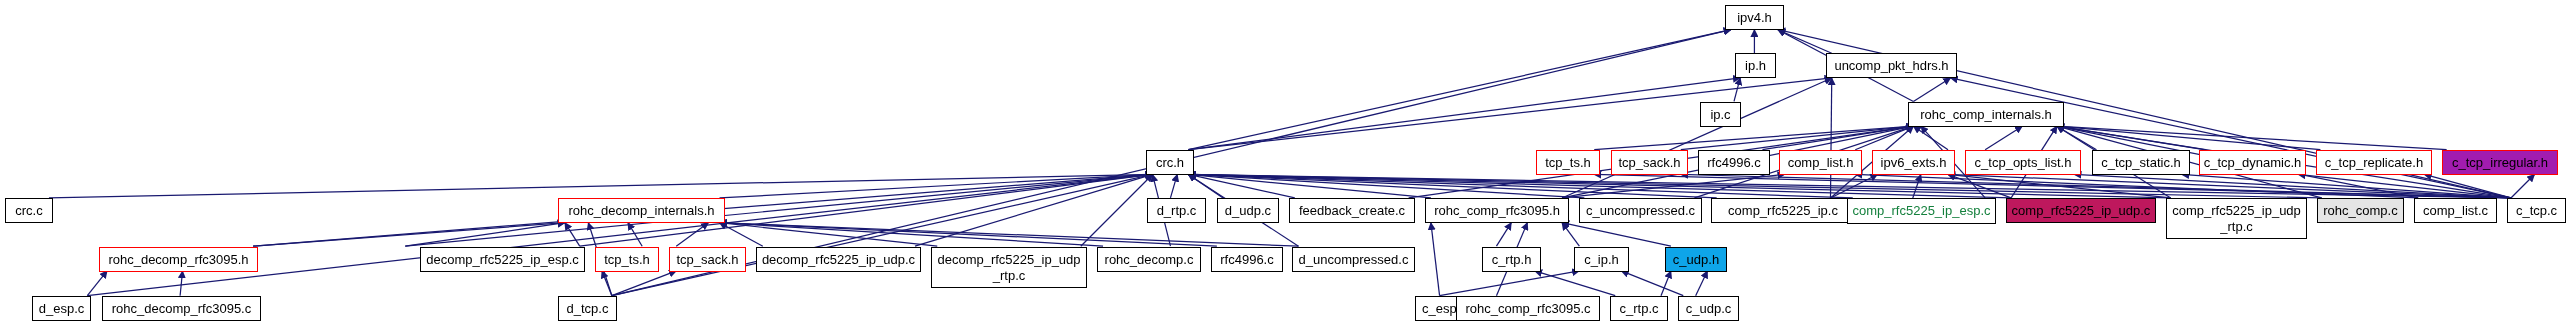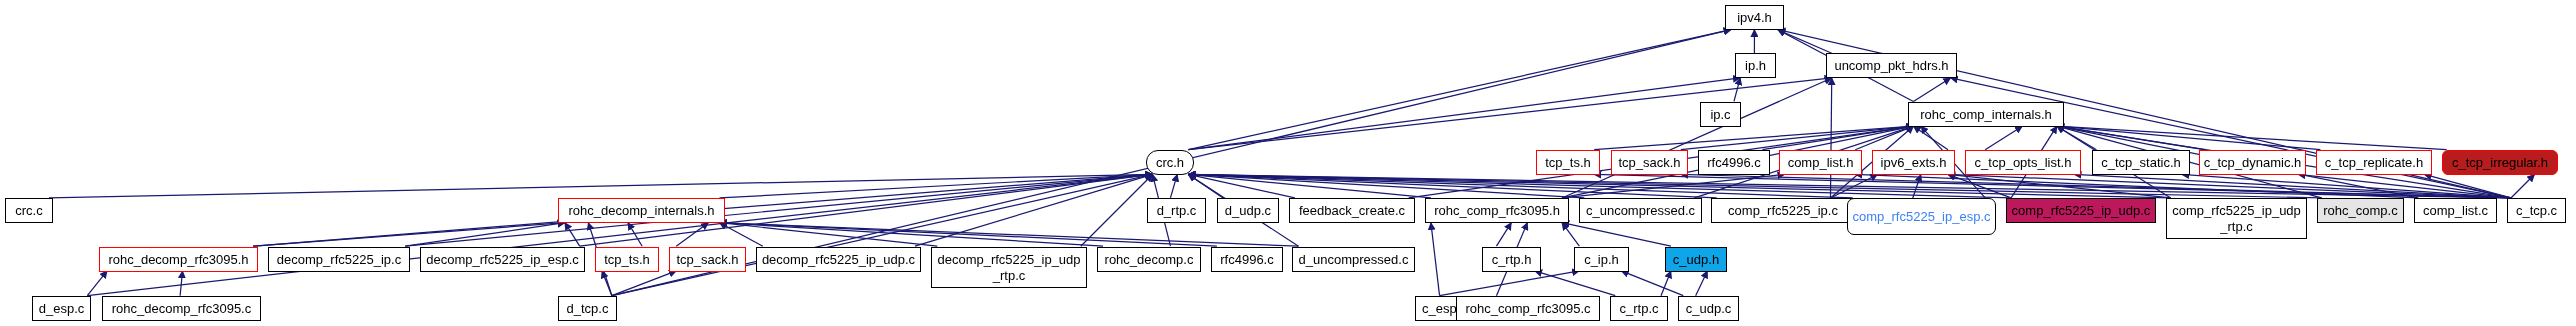--- a/index.html
+++ b/index.html
@@ -142,48 +142,47 @@
       <line x1="2738" y1="478" x2="2757" y2="438" stroke="#191970" stroke-width="2" marker-end="url(#arrow)"></line>
       <line x1="2682" y1="478" x2="2698" y2="438" stroke="#191970" stroke-width="2" marker-end="url(#arrow)"></line>
       <line x1="2718" y1="478" x2="2618" y2="438" stroke="#191970" stroke-width="2" marker-end="url(#arrow)"></line>
       <line x1="2324" y1="478" x2="2550" y2="438" stroke="#191970" stroke-width="2" marker-end="url(#arrow)"></line>
     </svg>
     <div class="node root" style="left: 1725px; top: 5px; width: 59px; height: 25px; background: rgb(255, 255, 255); color: rgb(0, 0, 0); border-color: rgb(0, 0, 0);">ipv4.h</div>
     <div class="node" style="left: 1735px; top: 53px; width: 41px; height: 25px; background: rgb(255, 255, 255); color: rgb(0, 0, 0); border-color: rgb(0, 0, 0);">ip.h</div>
     <div class="node" style="left: 1826px; top: 53px; width: 131px; height: 25px; background: rgb(255, 255, 255); color: rgb(0, 0, 0); border-color: rgb(0, 0, 0);">uncomp_pkt_hdrs.h</div>
     <div class="node" style="left: 1700px; top: 102px; width: 41px; height: 25px; background: rgb(255, 255, 255); color: rgb(0, 0, 0); border-color: rgb(0, 0, 0);">ip.c</div>
     <div class="node" style="left: 1908px; top: 102px; width: 156px; height: 25px; background: rgb(255, 255, 255); color: rgb(0, 0, 0); border-color: rgb(0, 0, 0);">rohc_comp_internals.h</div>
-    <div class="node" style="left: 1146px; top: 150px; width: 48px; height: 25px; background: rgb(255, 255, 255); color: rgb(0, 0, 0); border-color: rgb(0, 0, 0); border-radius: 12px;">crc.h</div>
+    <div class="node" style="left: 1146px; top: 150px; width: 48px; height: 25px; background: rgb(255, 255, 255); color: rgb(0, 0, 0); border-color: rgb(0, 0, 0);">crc.h</div>
     <div class="node truncated" style="left: 1536px; top: 150px; width: 64px; height: 25px; background: rgb(255, 255, 255); color: rgb(0, 0, 0); border-color: rgb(255, 0, 0);">tcp_ts.h</div>
     <div class="node truncated" style="left: 1611px; top: 150px; width: 77px; height: 25px; background: rgb(255, 255, 255); color: rgb(0, 0, 0); border-color: rgb(255, 0, 0);">tcp_sack.h</div>
     <div class="node" style="left: 1698px; top: 150px; width: 72px; height: 25px; background: rgb(255, 255, 255); color: rgb(0, 0, 0); border-color: rgb(0, 0, 0);">rfc4996.c</div>
     <div class="node truncated" style="left: 1779px; top: 150px; width: 83px; height: 25px; background: rgb(255, 255, 255); color: rgb(0, 0, 0); border-color: rgb(255, 0, 0);">comp_list.h</div>
     <div class="node truncated" style="left: 1872px; top: 150px; width: 83px; height: 25px; background: rgb(255, 255, 255); color: rgb(0, 0, 0); border-color: rgb(255, 0, 0);">ipv6_exts.h</div>
     <div class="node truncated" style="left: 1965px; top: 150px; width: 116px; height: 25px; background: rgb(255, 255, 255); color: rgb(0, 0, 0); border-color: rgb(255, 0, 0);">c_tcp_opts_list.h</div>
     <div class="node" style="left: 2092px; top: 150px; width: 98px; height: 25px; background: rgb(255, 255, 255); color: rgb(0, 0, 0); border-color: rgb(0, 0, 0);">c_tcp_static.h</div>
     <div class="node truncated" style="left: 2199px; top: 150px; width: 107px; height: 25px; background: rgb(255, 255, 255); color: rgb(0, 0, 0); border-color: rgb(255, 0, 0);">c_tcp_dynamic.h</div>
     <div class="node truncated" style="left: 2316px; top: 150px; width: 116px; height: 25px; background: rgb(255, 255, 255); color: rgb(0, 0, 0); border-color: rgb(255, 0, 0);">c_tcp_replicate.h</div>
-    <div class="node truncated" style="left: 2442px; top: 150px; width: 116px; height: 25px; background: #b91c1c; color: rgb(0, 0, 0); border-color: rgb(255, 0, 0); border-radius: 6px;">c_tcp_irregular.h</div>
+    <div class="node truncated" style="left: 2442px; top: 150px; width: 116px; height: 25px; background: #a21caf; color: rgb(0, 0, 0); border-color: rgb(255, 0, 0);">c_tcp_irregular.h</div>
     <div class="node" style="left: 5px; top: 198px; width: 48px; height: 25px; background: rgb(255, 255, 255); color: rgb(0, 0, 0); border-color: rgb(0, 0, 0);">crc.c</div>
     <div class="node truncated" style="left: 558px; top: 198px; width: 167px; height: 25px; background: rgb(255, 255, 255); color: rgb(0, 0, 0); border-color: rgb(255, 0, 0);">rohc_decomp_internals.h</div>
     <div class="node" style="left: 1147px; top: 198px; width: 59px; height: 25px; background: rgb(255, 255, 255); color: rgb(0, 0, 0); border-color: rgb(0, 0, 0);">d_rtp.c</div>
     <div class="node" style="left: 1217px; top: 198px; width: 62px; height: 25px; background: rgb(255, 255, 255); color: rgb(0, 0, 0); border-color: rgb(0, 0, 0);">d_udp.c</div>
     <div class="node" style="left: 1289px; top: 198px; width: 126px; height: 25px; background: rgb(255, 255, 255); color: rgb(0, 0, 0); border-color: rgb(0, 0, 0);">feedback_create.c</div>
     <div class="node" style="left: 1425px; top: 198px; width: 144px; height: 25px; background: rgb(255, 255, 255); color: rgb(0, 0, 0); border-color: rgb(0, 0, 0);">rohc_comp_rfc3095.h</div>
     <div class="node" style="left: 1579px; top: 198px; width: 123px; height: 25px; background: rgb(255, 255, 255); color: rgb(0, 0, 0); border-color: rgb(0, 0, 0);">c_uncompressed.c</div>
     <div class="node" style="left: 1711px; top: 198px; width: 144px; height: 25px; background: rgb(255, 255, 255); color: rgb(0, 0, 0); border-color: rgb(0, 0, 0); text-align: right;">comp_rfc5225_ip.c</div>
-    <div class="node" style="left: 1847px; top: 198px; width: 149px; height: 37px; background: rgb(255, 255, 255); color: #3b82f6; border-color: rgb(0, 0, 0); border-radius: 7px;">comp_rfc5225_ip_esp.c</div>
+    <div class="node" style="left: 1847px; top: 198px; width: 149px; height: 26px; background: rgb(255, 255, 255); color: #15803d; border-color: rgb(0, 0, 0);">comp_rfc5225_ip_esp.c</div>
     <div class="node" style="left: 2006px; top: 198px; width: 150px; height: 25px; background: #be185d; color: rgb(0, 0, 0); border-color: rgb(0, 0, 0);">comp_rfc5225_ip_udp.c</div>
     <div class="node" style="left: 2166px; top: 198px; width: 141px; height: 41px; background: rgb(255, 255, 255); color: rgb(0, 0, 0); border-color: rgb(0, 0, 0);">comp_rfc5225_ip_udp
 _rtp.c</div>
     <div class="node" style="left: 2317px; top: 198px; width: 87px; height: 25px; background: #e5e5e5; color: rgb(0, 0, 0); border-color: rgb(0, 0, 0);">rohc_comp.c</div>
     <div class="node" style="left: 2414px; top: 198px; width: 83px; height: 25px; background: rgb(255, 255, 255); color: rgb(0, 0, 0); border-color: rgb(0, 0, 0);">comp_list.c</div>
     <div class="node" style="left: 2507px; top: 198px; width: 59px; height: 25px; background: rgb(255, 255, 255); color: rgb(0, 0, 0); border-color: rgb(0, 0, 0);">c_tcp.c</div>
     <div class="node truncated" style="left: 99px; top: 247px; width: 159px; height: 25px; background: rgb(255, 255, 255); color: rgb(0, 0, 0); border-color: rgb(255, 0, 0);">rohc_decomp_rfc3095.h</div>
-    <div class="node" style="left: 268px; top: 247px; width: 142px; height: 25px; background: rgb(255, 255, 255); color: rgb(0, 0, 0); border-color: rgb(0, 0, 0);">decomp_rfc5225_ip.c</div>
     <div class="node" style="left: 420px; top: 247px; width: 165px; height: 25px; background: rgb(255, 255, 255); color: rgb(0, 0, 0); border-color: rgb(0, 0, 0);">decomp_rfc5225_ip_esp.c</div>
     <div class="node truncated" style="left: 595px; top: 247px; width: 64px; height: 25px; background: rgb(255, 255, 255); color: rgb(0, 0, 0); border-color: rgb(255, 0, 0);">tcp_ts.h</div>
     <div class="node truncated" style="left: 669px; top: 247px; width: 77px; height: 25px; background: rgb(255, 255, 255); color: rgb(0, 0, 0); border-color: rgb(255, 0, 0);">tcp_sack.h</div>
     <div class="node" style="left: 756px; top: 247px; width: 165px; height: 25px; background: rgb(255, 255, 255); color: rgb(0, 0, 0); border-color: rgb(0, 0, 0);">decomp_rfc5225_ip_udp.c</div>
     <div class="node" style="left: 931px; top: 247px; width: 156px; height: 41px; background: rgb(255, 255, 255); color: rgb(0, 0, 0); border-color: rgb(0, 0, 0);">decomp_rfc5225_ip_udp
 _rtp.c</div>
     <div class="node" style="left: 1097px; top: 247px; width: 104px; height: 25px; background: rgb(255, 255, 255); color: rgb(0, 0, 0); border-color: rgb(0, 0, 0);">rohc_decomp.c</div>
     <div class="node" style="left: 1211px; top: 247px; width: 72px; height: 25px; background: rgb(255, 255, 255); color: rgb(0, 0, 0); border-color: rgb(0, 0, 0);">rfc4996.c</div>
     <div class="node" style="left: 1292px; top: 247px; width: 123px; height: 25px; background: rgb(255, 255, 255); color: rgb(0, 0, 0); border-color: rgb(0, 0, 0);">d_uncompressed.c</div>
     <div class="node" style="left: 1482px; top: 247px; width: 59px; height: 25px; background: rgb(255, 255, 255); color: rgb(0, 0, 0); border-color: rgb(0, 0, 0);">c_rtp.h</div>

